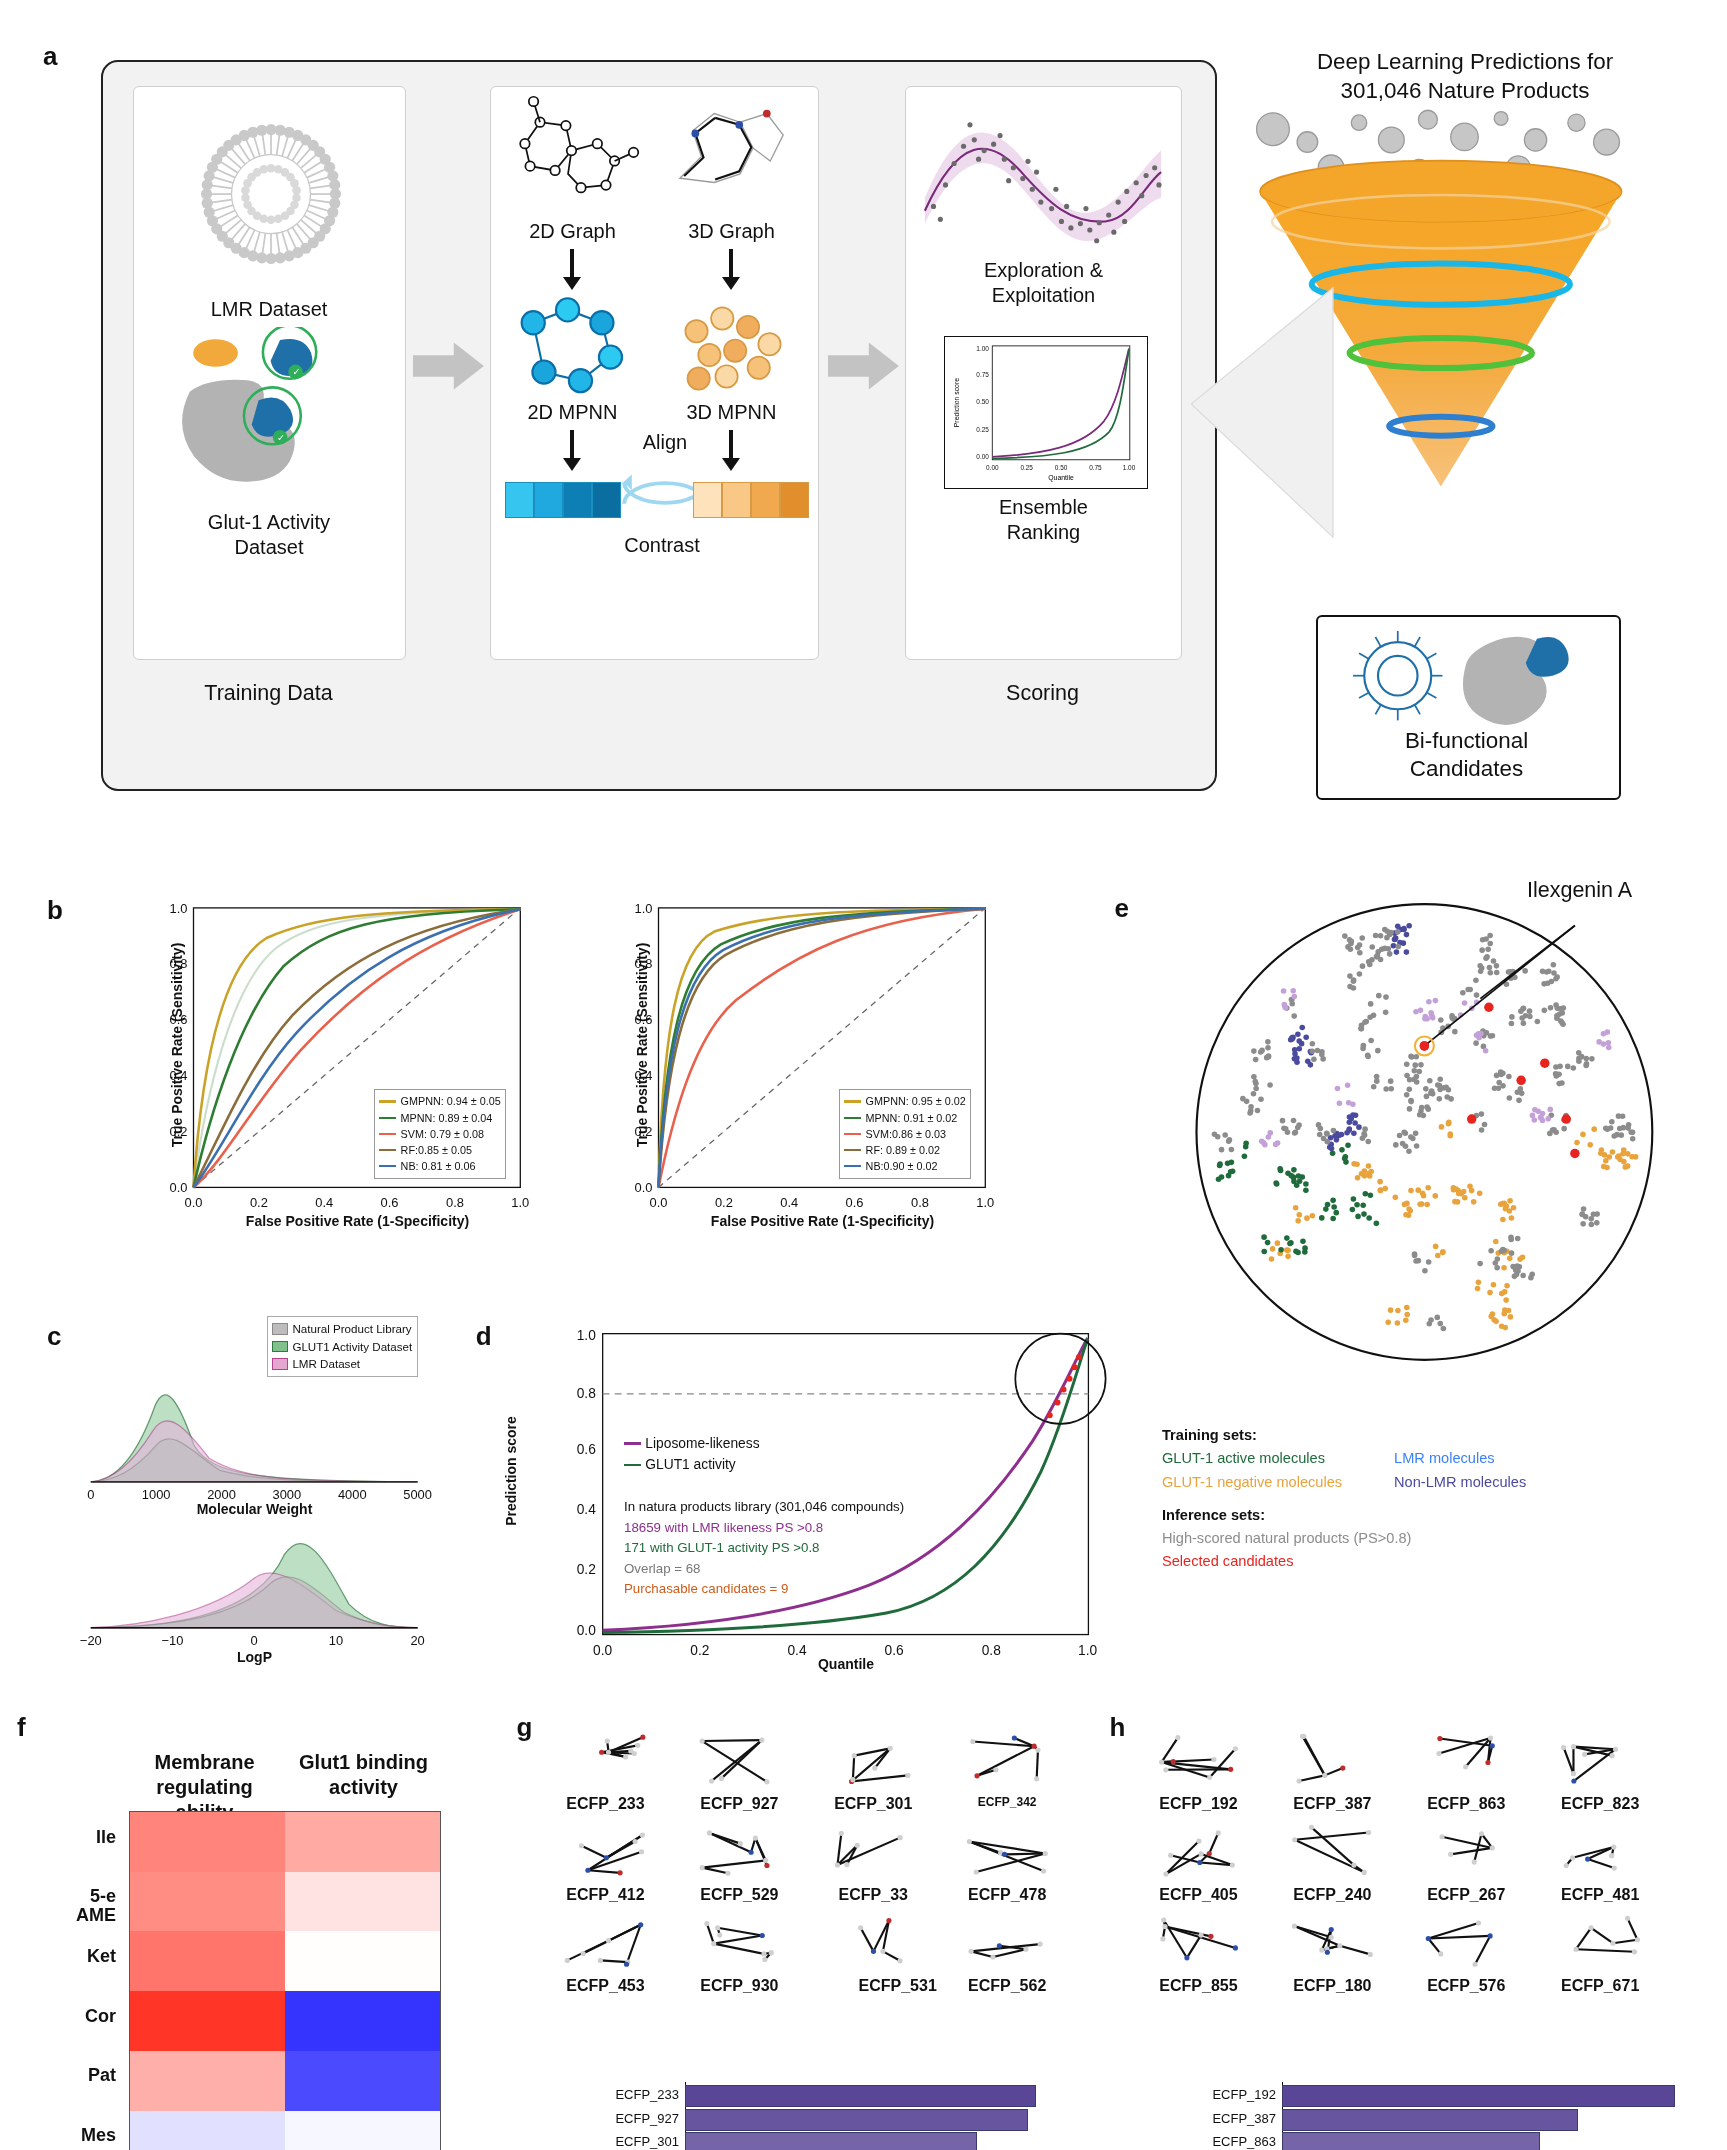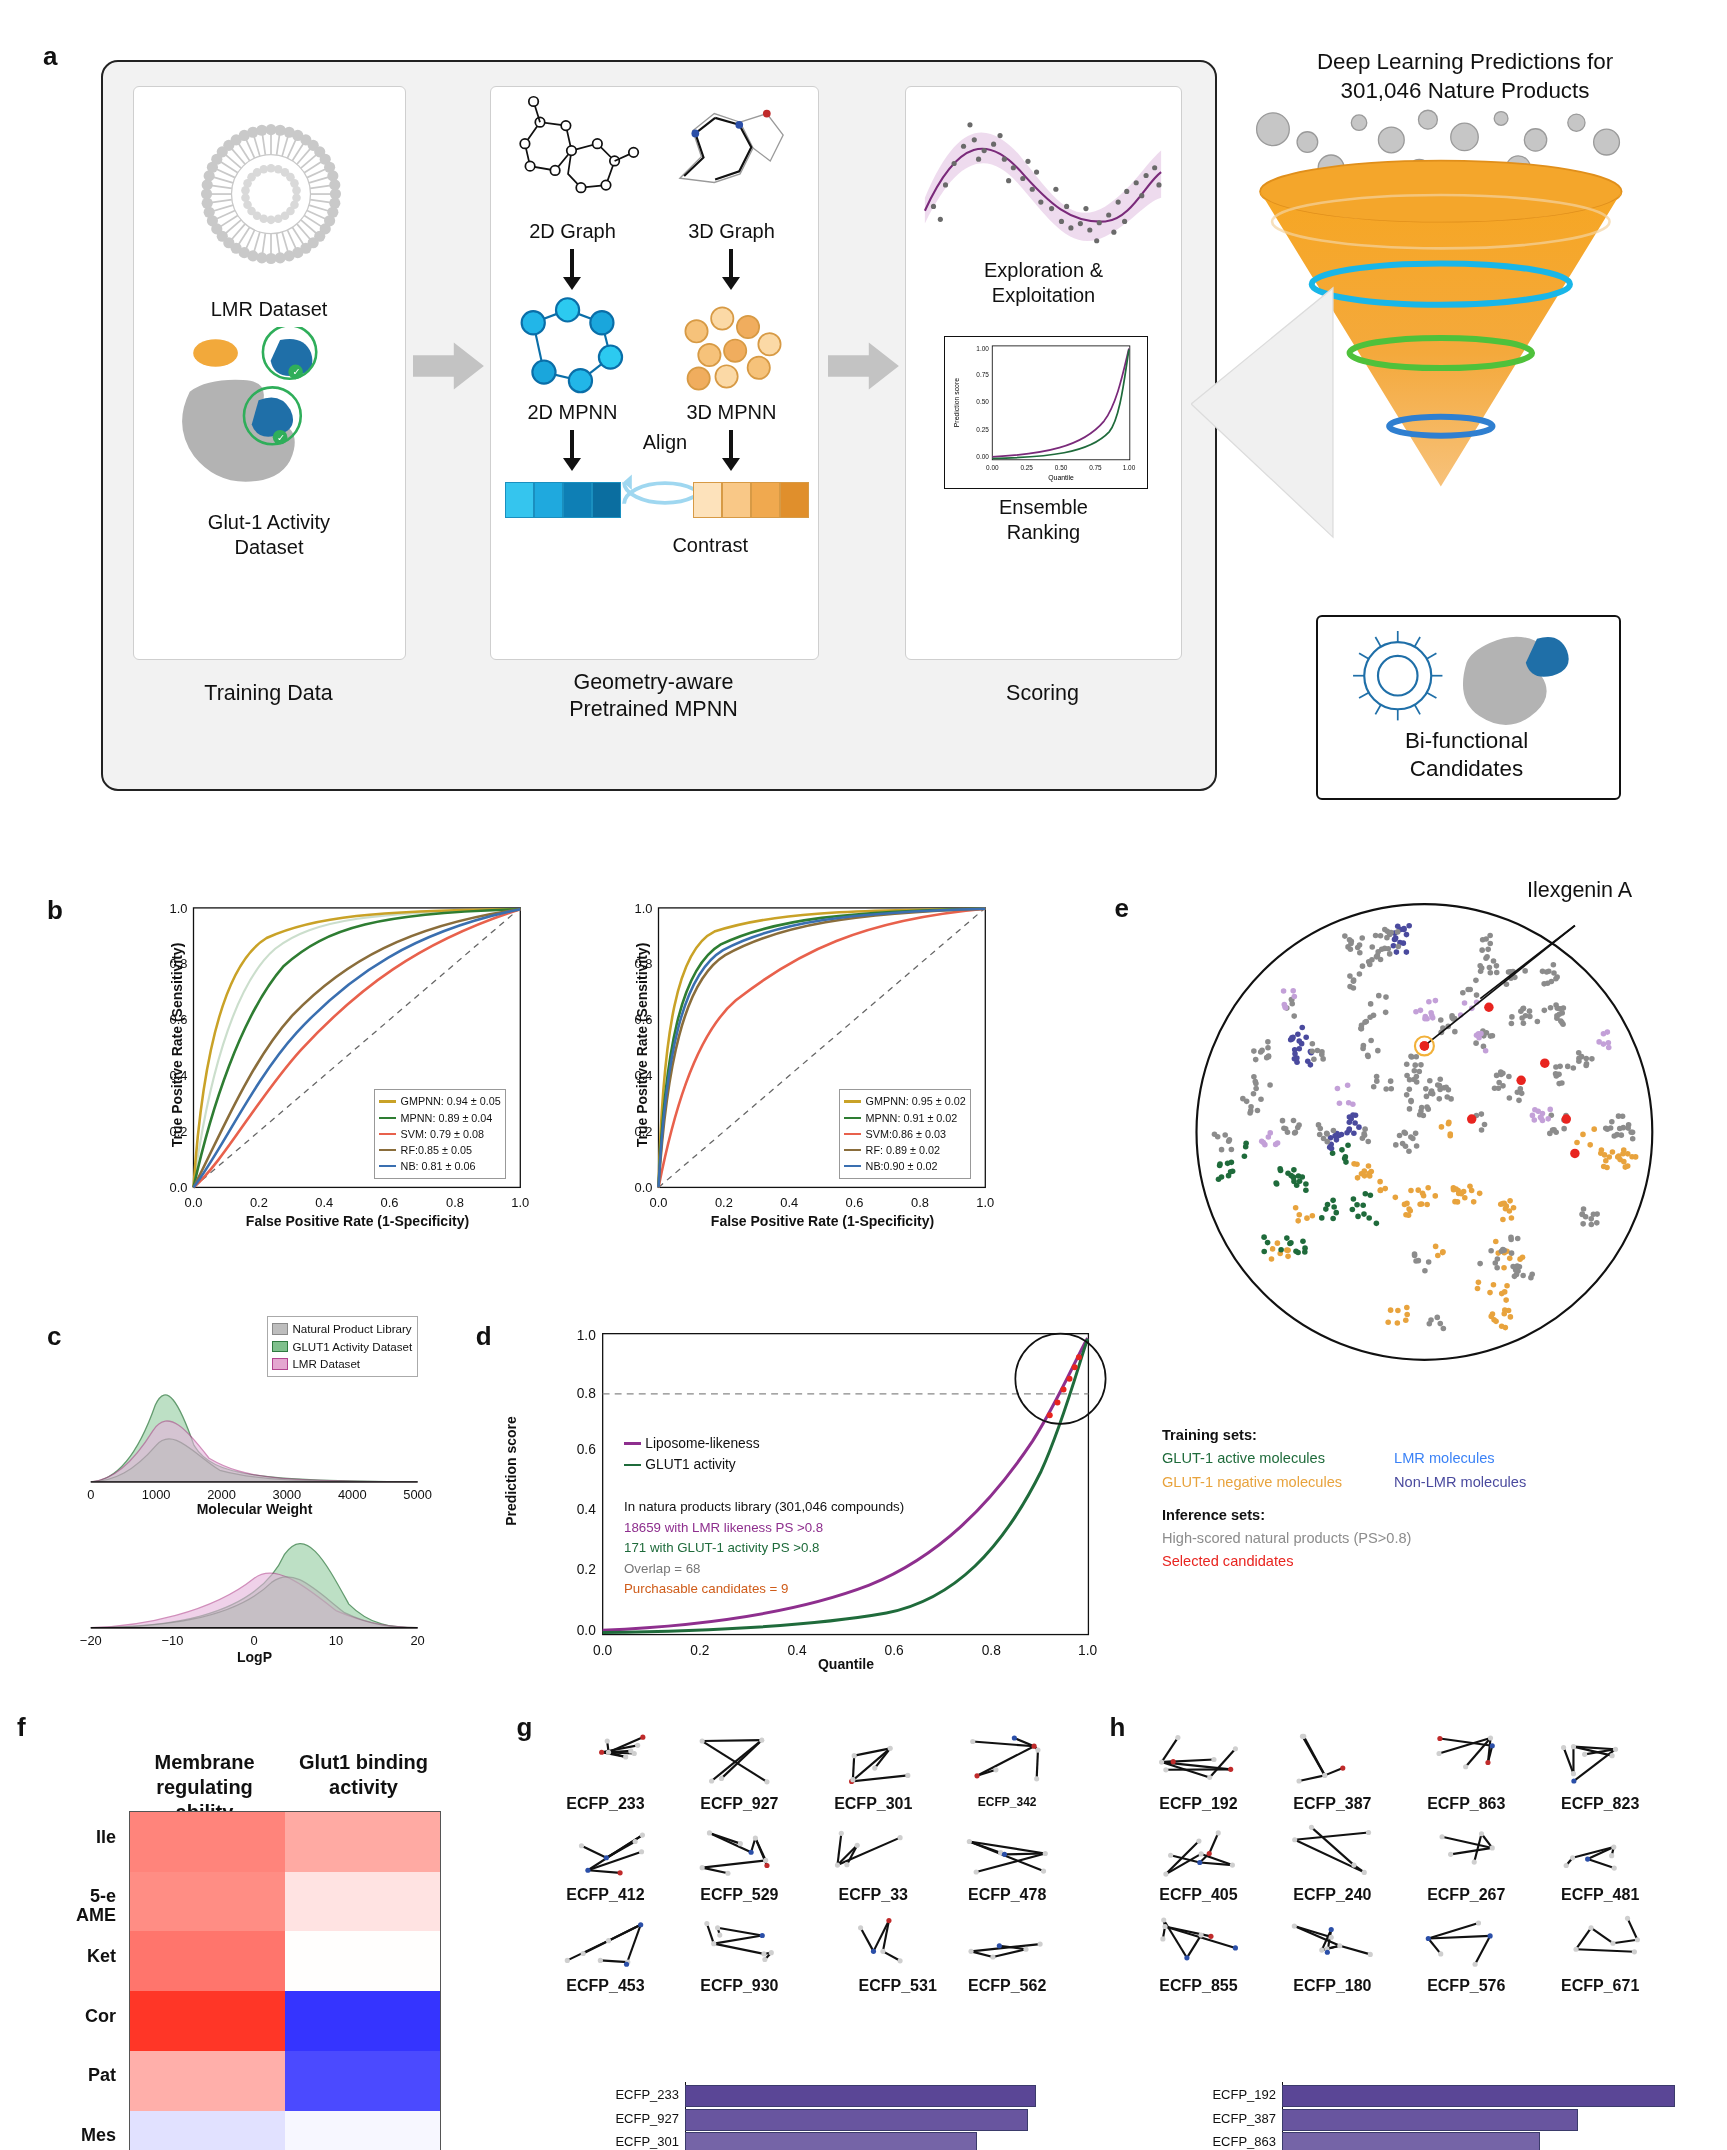--- a/index.html
+++ b/index.html
@@ -270,23 +270,21 @@
     <div style="width:27px;height:34px;background:#1fa9de;border:1.3px solid #1a8fbf;"></div>
     <div style="width:27px;height:34px;background:#0e7fb5;border:1.3px solid #1a8fbf;"></div>
     <div style="width:27px;height:34px;background:#0b6ea0;border:1.3px solid #1a8fbf;"></div>
   </div>
   <div class="abs" style="left:693px;top:482px;display:flex;">
     <div style="width:27px;height:34px;background:#fde2bb;border:1.3px solid #d79a45;"></div>
     <div style="width:27px;height:34px;background:#f9c887;border:1.3px solid #d79a45;"></div>
     <div style="width:27px;height:34px;background:#f0a94f;border:1.3px solid #d79a45;"></div>
     <div style="width:27px;height:34px;background:#e08f2c;border:1.3px solid #d79a45;"></div>
   </div>
-  <div class="sub-label abs" style="left:576px;top:533px;width:172px;text-align:right;">Contrast</div>
-  <div class="sub-label abs" style="left:490px;top:669px;width:327px;font-size:21.5px;"><span style="white-space:pre-line;">Geometry-aware
-Pretrained MPNN</span></div>
+  <div class="sub-label abs" style="left:576px;top:533px;width:172px;">Contrast</div>
 
   <svg class="abs" style="left:828px;top:340px;" width="73" height="52" viewBox="0 0 170 120">
     <polygon points="0,35 95,35 95,5 165,60 95,115 95,85 0,85" fill="#c3c3c3"></polygon>
   </svg>
 
   <div class="sub-box" style="left:905px;top:86px;width:275px;height:572px;"></div>
   <svg class="abs" style="left:912px;top:99px;" width="262" height="159" viewBox="0 0 610 370">
     <defs>
         <clipPath id="clipScatter">
           <rect x="0" y="0" width="610" height="370"></rect>

